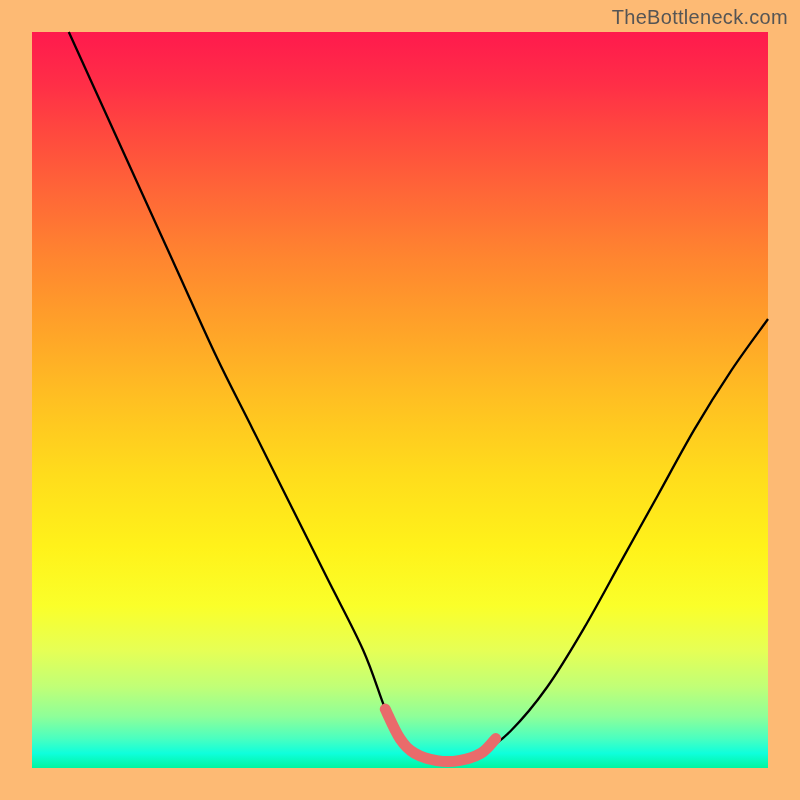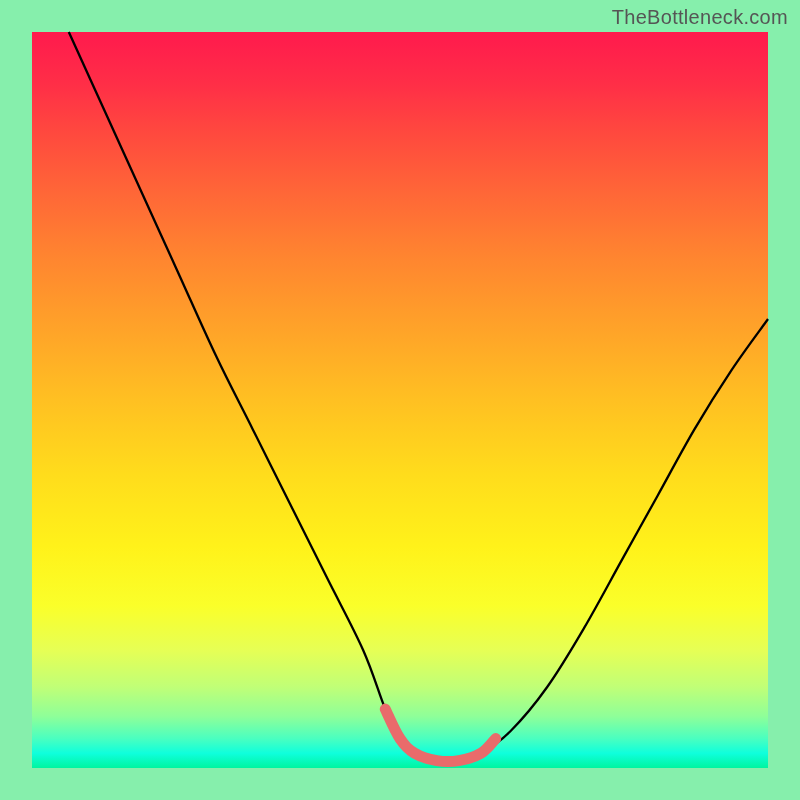--- a/index.html
+++ b/index.html
@@ -8,21 +8,21 @@
     width: 800px;
     height: 800px;
     background: #000;
     font-family: Arial, Helvetica, sans-serif;
     overflow: hidden;
   }
   .chart-container {
     position: relative;
     width: 800px;
     height: 800px;
-    background: #86efac;
+    background: #fdba74;
   }
   .plot-area {
     position: absolute;
     left: 32px;
     top: 32px;
     width: 736px;
     height: 736px;
     background: linear-gradient(to bottom,
       #ff1a4d 0%,
       #ff2e47 7%,

